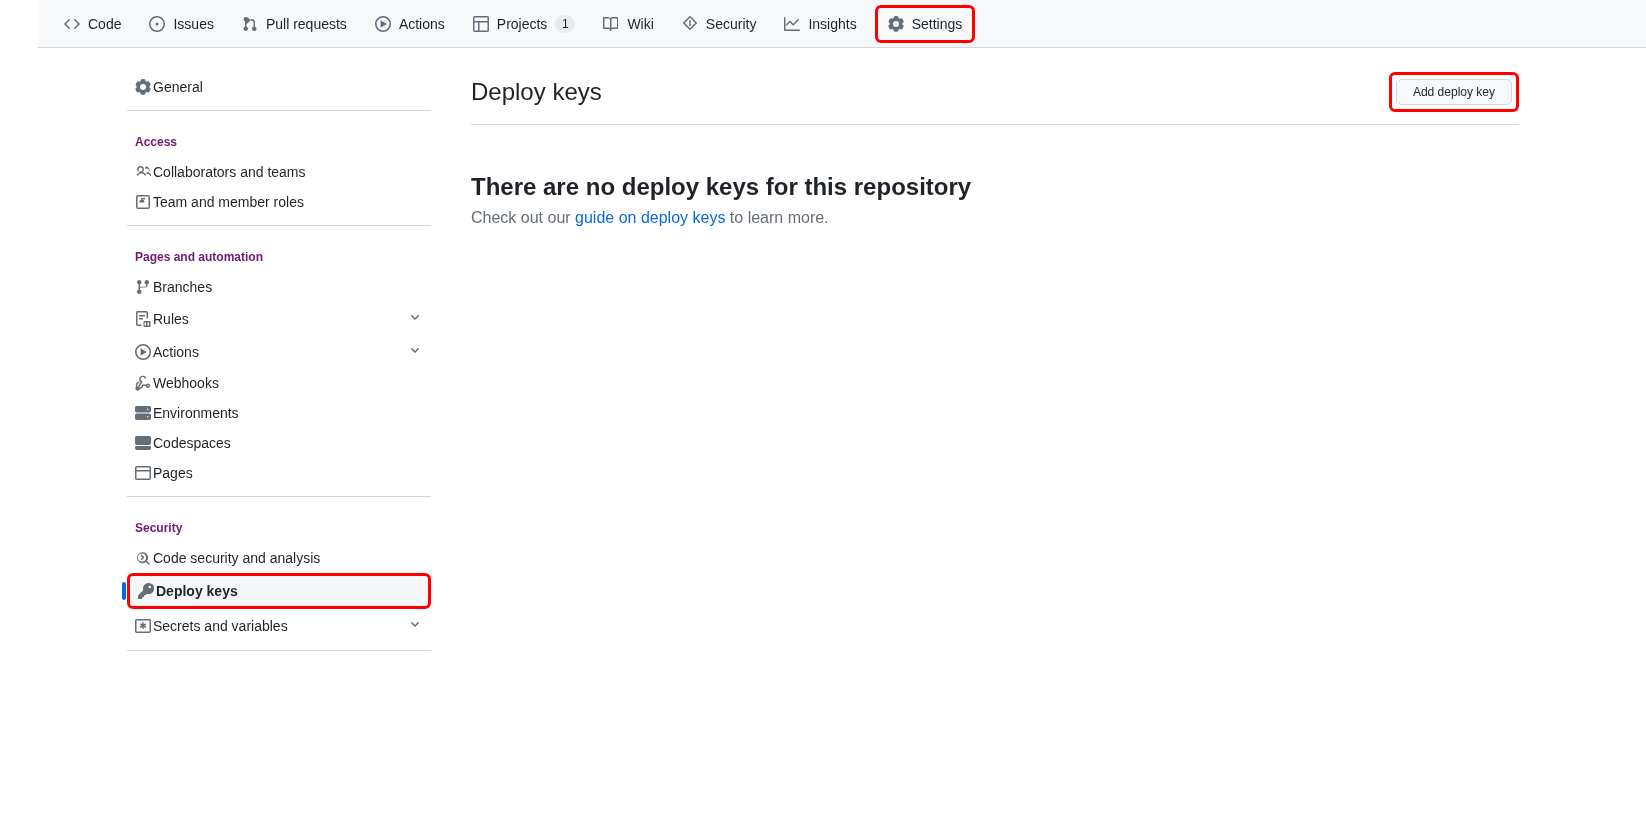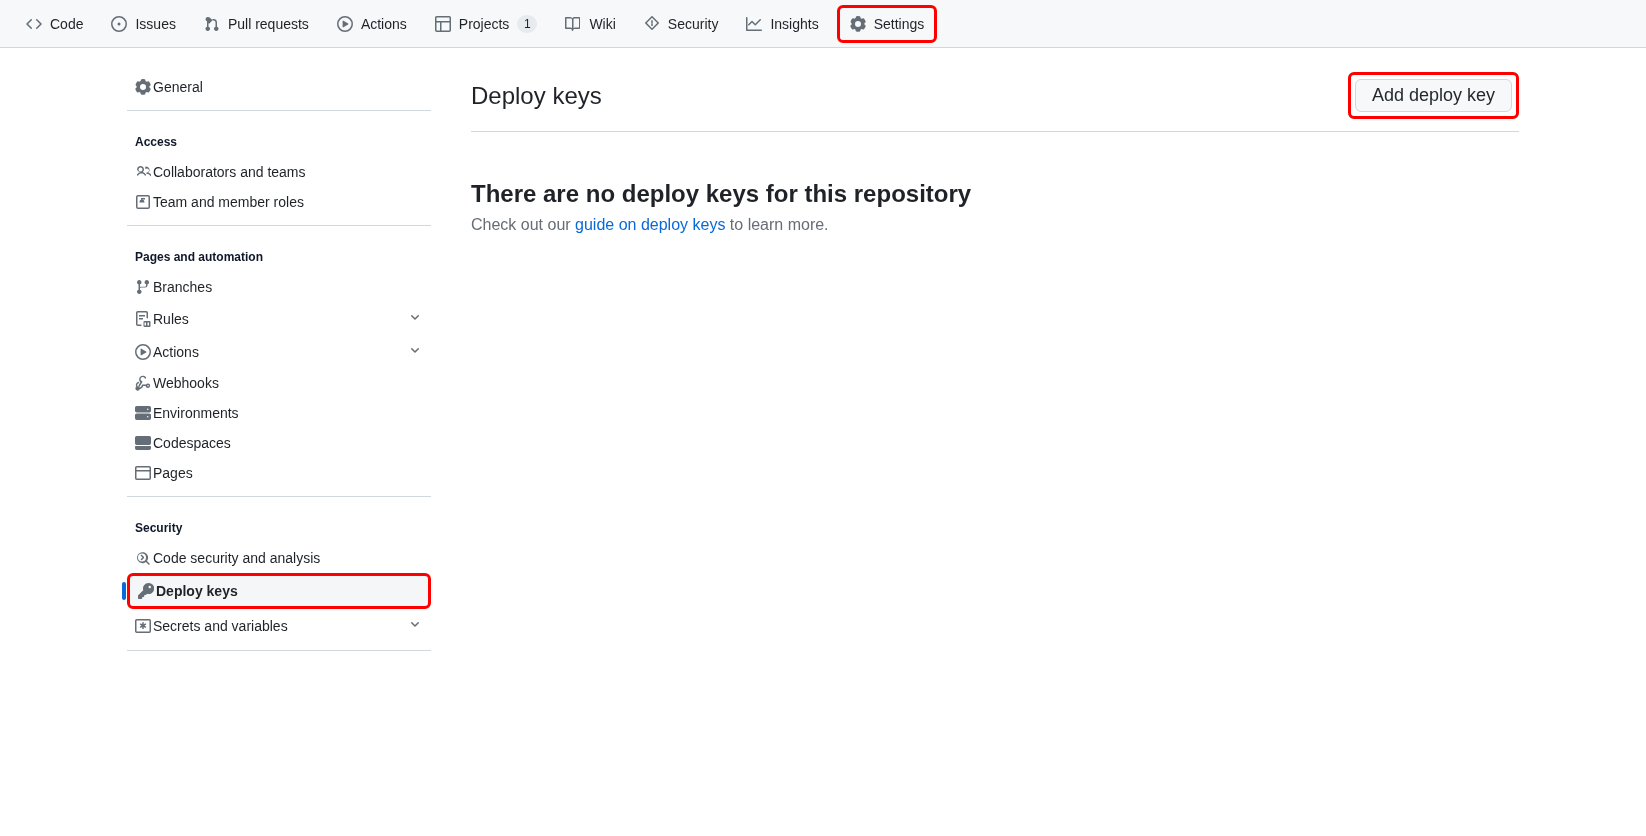--- a/index.html
+++ b/index.html
@@ -10,20 +10,21 @@
       background: #ffffff;
     }
     .topnav {
       display: flex;
       align-items: center;
       background: #f6f8fa;
       border-bottom: 1px solid #d0d7de;
       padding: 12px 16px;
       gap: 8px;
       height: 48px;
+      margin-left: 38px;
     }
     .topnav-item {
       display: flex;
       align-items: center;
       gap: 8px;
       padding: 8px 10px;
       color: #1f2328;
       cursor: pointer;
       font-size: 14px;
       border-radius: 6px;
@@ -51,21 +52,21 @@
       padding-top: 24px;
     }
     .sidebar {
       width: 344px;
       padding: 0 16px 0 24px;
     }
     .sidebar-rule { border: none; border-top: 1px solid #d0d7de; margin: 8px 0 16px 0; }
     .sidebar-heading {
       font-size: 12px;
       font-weight: 600;
-      color: #0f172a;
+      color: #701a75;
       padding: 8px 8px 8px 8px;
     }
     .sidebar-item {
       display: flex;
       align-items: center;
       gap: 2px;
       padding: 7px 8px;
       border-radius: 6px;
       cursor: pointer;
       color: #1f2328;
@@ -94,21 +95,21 @@
     .main-header {
       display: flex;
       align-items: center;
       justify-content: space-between;
       padding-bottom: 12px;
       border-bottom: 1px solid #d0d7de;
     }
     .main-title { font-size: 24px; font-weight: 400; }
     .btn {
       padding: 5px 16px;
-      font-size: 18px;
+      font-size: 12px;
       font-weight: 500;
       background: #f6f8fa;
       border: 1px solid #d0d7de;
       border-radius: 6px;
       cursor: pointer;
       color: #24292f;
     }
     .blankslate { padding: 48px 0; }
     .blankslate h3 { font-size: 24px; font-weight: 600; margin-bottom: 8px; }
     .blankslate p { color: #656d76; font-size: 16px; }

